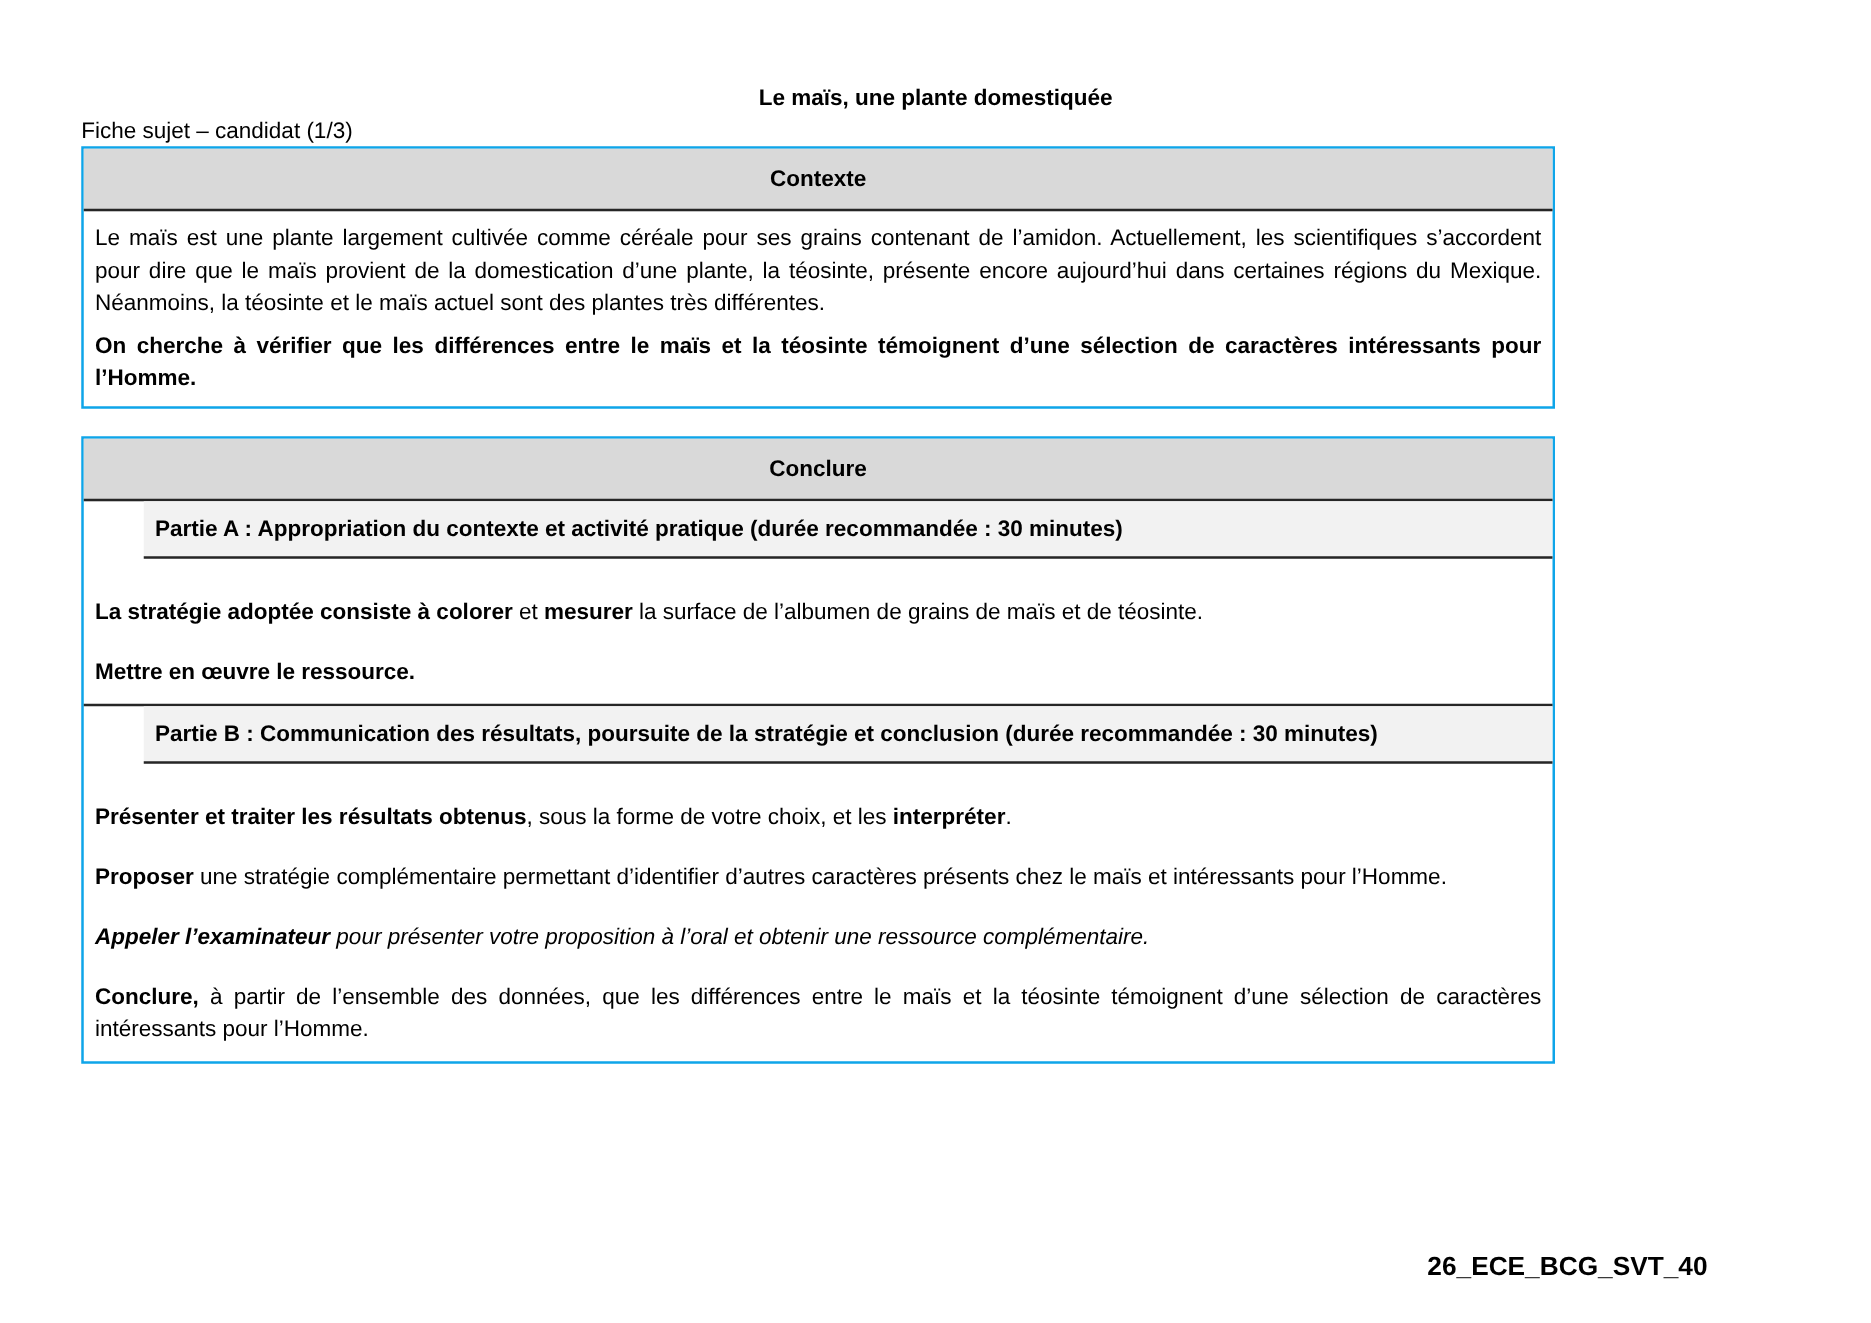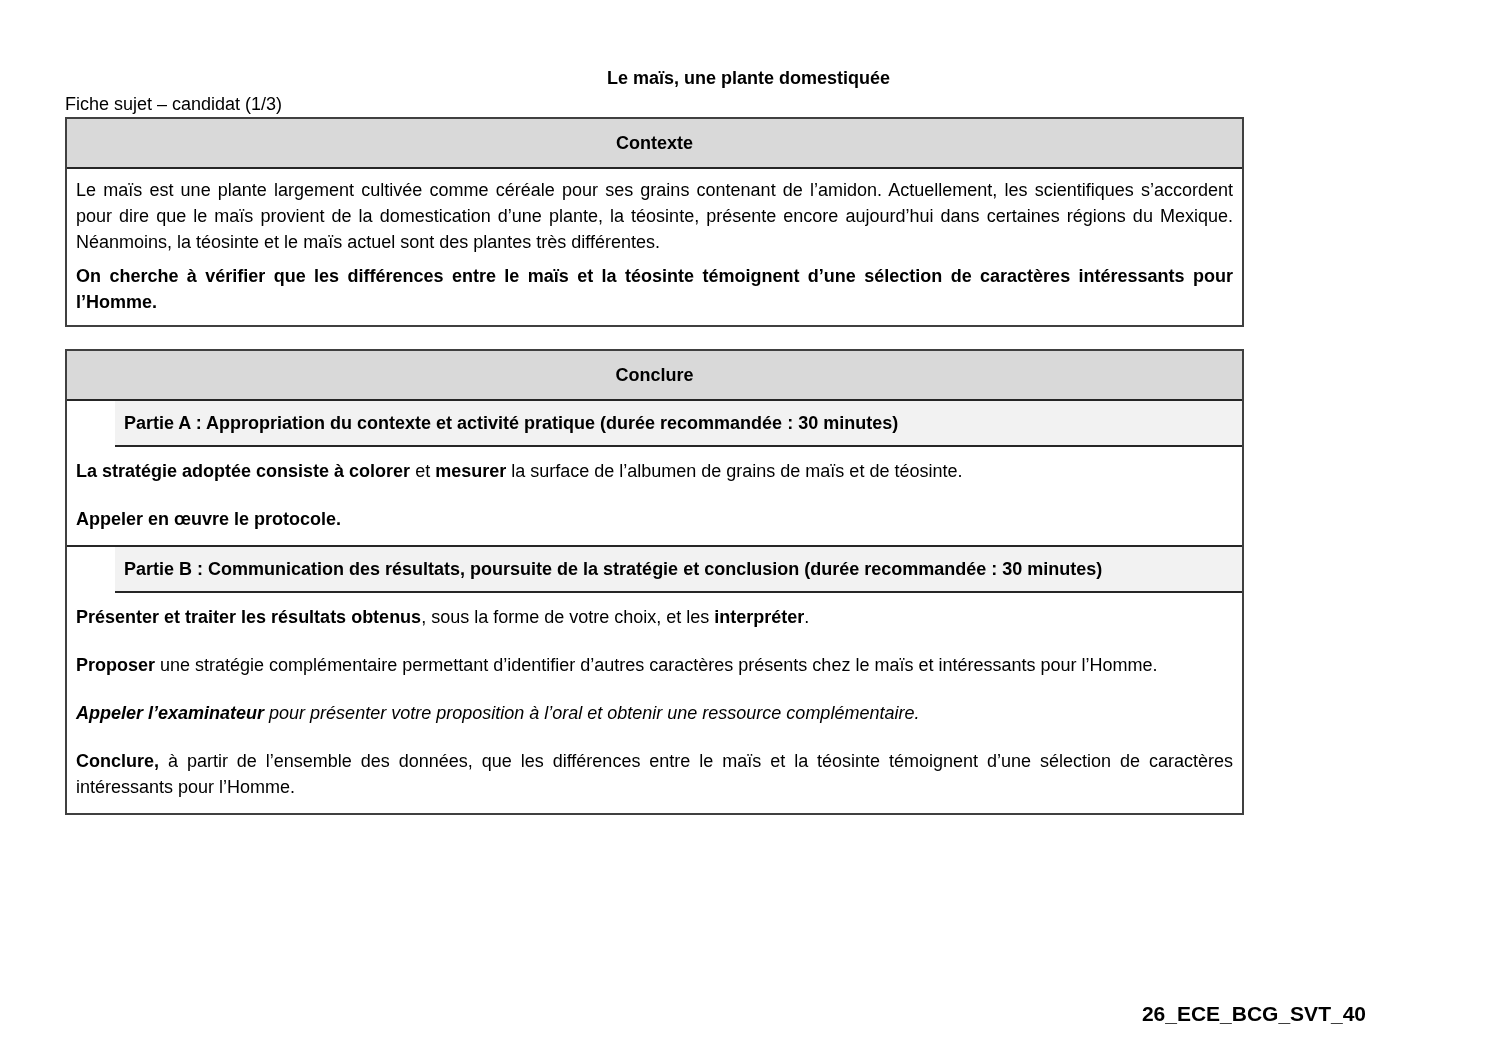--- a/index.html
+++ b/index.html
@@ -22,21 +22,21 @@
     font-weight: 700;
   }
   .fiche-line {
     width: 1367px;
     margin-left: 65px;
   }
   .doc-table {
     width: 1179px;
     margin-left: 65px;
     box-sizing: border-box;
-    border: 2px solid #404040;
+    border: 2px solid #0ea5e9;
     background: #ffffff;
   }
   .doc-table.consignes { margin-top: 22px; }
   .th-row {
     background: #d9d9d9;
     border-bottom: 2px solid #262626;
     text-align: center;
     font-weight: 700;
     padding: 11px 8px;
   }
@@ -50,20 +50,21 @@
   .partie-row {
     background: #f2f2f2;
     border-bottom: 2px solid #262626;
     font-weight: 700;
     padding: 9px 9px;
     margin-left: 48px;
   }
   .cell {
     padding: 11px 9px;
     text-align: justify;
+    margin-top: 18px;
   }
   .cell p { margin: 0 0 22px 0; }
   .cell p:last-child { margin-bottom: 2px; }
   .strategy-cell { border-bottom: 2px solid #262626; }
   .center-italic {
     text-align: left;
     font-style: italic;
   }
   .footer-code {
     position: absolute;
@@ -90,21 +91,21 @@
     </div>
   </section>
 
   <section class="doc-table consignes">
     <div class="th-row">Conclure</div>
 
     <div class="partie-row">Partie A : Appropriation du contexte et activité pratique (durée recommandée : 30 minutes)</div>
 
     <div class="cell strategy-cell">
       <p><strong>La stratégie adoptée consiste à colorer</strong><span> et </span><strong>mesurer</strong><span> la surface de l’albumen de grains de maïs et de téosinte.</span></p>
-      <p class="bold">Appeler en œuvre le protocole.</p>
+      <p class="bold">Mettre en œuvre le ressource.</p>
     </div>
 
     <div class="partie-row">Partie B : Communication des résultats, poursuite de la stratégie et conclusion (durée recommandée : 30 minutes)</div>
 
     <div class="cell content-cell">
       <p><strong>Présenter et traiter les résultats obtenus</strong><span>, sous la forme de votre choix, et les </span><strong>interpréter</strong><span>.</span></p>
       <p><strong>Proposer</strong><span> une stratégie complémentaire permettant d’identifier d’autres caractères présents chez le maïs et intéressants pour l’Homme.</span></p>
       <p class="center-italic"><strong>Appeler l’examinateur</strong><span> pour présenter votre proposition à l’oral et obtenir une ressource complémentaire.</span></p>
       <p><strong>Conclure,</strong><span> à partir de l’ensemble des données, que les différences entre le maïs et la téosinte témoignent d’une sélection de caractères intéressants pour l’Homme.</span></p>
     </div>

